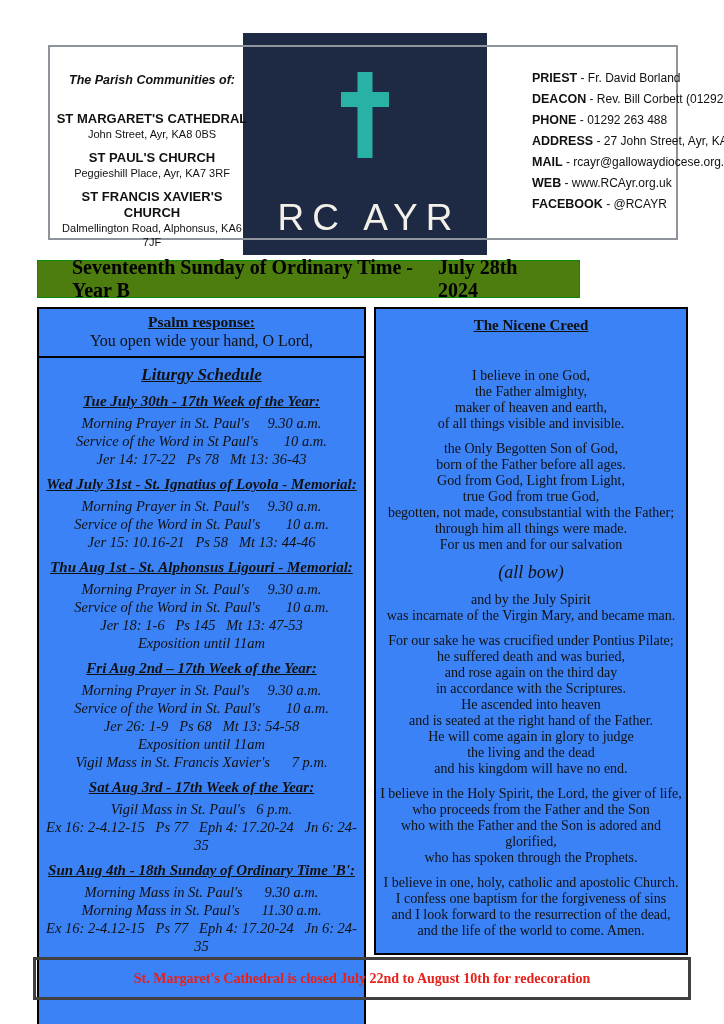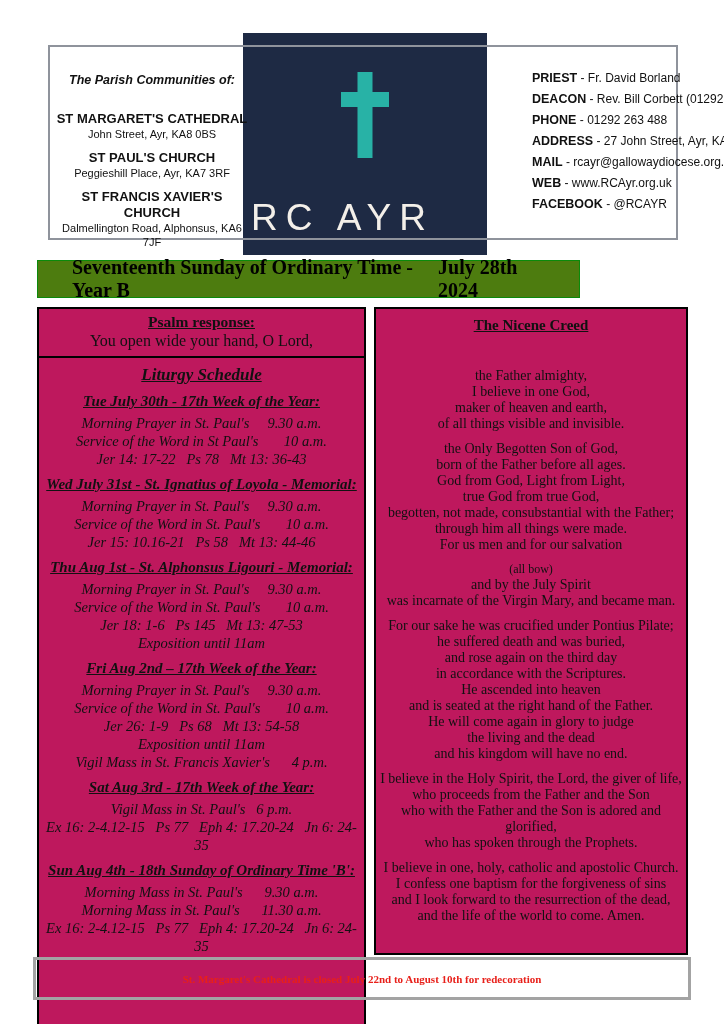--- a/index.html
+++ b/index.html
@@ -13,21 +13,21 @@
     position:absolute; left:243px; top:33px; width:244px; height:222px;
     background:#1e2a44; z-index:1;
   }
   .cross { position:absolute; left:50%; top:39px; transform:translateX(-50%);
     width:48px; height:86px; }
   .cross-v { position:absolute; left:50%; top:0; transform:translateX(-50%);
     width:15px; height:86px; background:#28b2a6; }
   .cross-h { position:absolute; left:0; top:20px; width:48px; height:15px;
     background:#28b2a6; }
   .logo-text {
-    position:absolute; left:0; right:0; bottom:16px; 
+    position:absolute; left:0; right:0; bottom:16px; text-align:center;
     color:#f3efe9; font-family:"Liberation Sans","DejaVu Sans",sans-serif;
     font-size:37px; font-weight:400; letter-spacing:8px; text-indent:8px;
   }
   .masthead-box {
     position:absolute; left:48px; top:45px; width:630px; height:195px;
     border:2px solid #8f939c; box-sizing:border-box; background:transparent;
     z-index:2; font-family:"Liberation Sans","DejaVu Sans",sans-serif;
   }
   .parish-col { position:absolute; left:6px; top:26px; width:192px; text-align:center; }
   .parish-intro { font-size:12.5px; font-weight:bold; font-style:italic; margin-bottom:24px; }
@@ -39,39 +39,39 @@
   .contact-label { font-weight:bold; font-size:12.5px; }
   
   .banner {
     position:absolute; left:37px; top:260px; width:543px; height:38px;
     background:#4d7c0f; border:1px solid #0b8a0b; box-sizing:border-box;
     display:flex; align-items:center; justify-content:flex-start;
     padding:0 28px 0 34px; font-weight:bold; font-size:20px; color:#000;
   }
   
   .box { position:absolute; border:2px solid #000; box-sizing:border-box;
-    background:#be185d; text-align:center; }
+    background:#3b82f6; text-align:center; }
   .psalm-box { left:37px; top:307px; width:329px; height:65px; }
   .psalm-heading { font-size:15.5px; font-weight:bold; text-decoration:underline; margin-top:4px; }
   .psalm-line { font-size:16px; line-height:20px; }
   .liturgy-box { left:37px; top:356px; width:329px; height:686px; overflow:hidden;font-style:italic; }
   .lit-heading { font-size:17px; font-weight:bold; text-decoration:underline; margin:7px 0 8px; }
   .lit-day-title { font-size:15px; font-weight:bold; text-decoration:underline; margin:8px 0 4px; }
   .lit-line { font-size:14.5px; line-height:18px; white-space:pre-wrap; }
   .creed-box { left:374px; top:307px; width:314px; height:648px; overflow:hidden; }
   .creed-heading { font-size:15px; font-weight:bold; text-decoration:underline; margin:8px 0 34px; }
   .creed-p { margin-bottom:9px; }
   .creed-line { font-size:14px; line-height:16px; }
-  .bow-note { font-size:12px; }
+  .bow-note { font-style:italic; font-size:18px; margin-bottom:9px; }
   
   .footer-box {
     position:absolute; left:33px; top:957px; width:658px; height:43px;
-    border:3px solid #a3a3a3; box-sizing:border-box;
+    border:3px solid #404040; box-sizing:border-box;
     display:flex; align-items:center; justify-content:center;
-    color:#e8201a; font-weight:bold; font-size:11px;
+    color:#e8201a; font-weight:bold; font-size:14px;
   }
 </style>
 </head>
 <body>
 
 <div class="page">
 
   <div class="logo">
     <div class="cross">
       <span class="cross-v"></span>
@@ -151,21 +151,21 @@
             <div class="lit-line">Exposition until 11am</div>
           </div>
       </div>
         <div class="lit-day">
         <div class="lit-day-title">Fri  Aug 2nd – 17th Week of the Year:</div>
         <div>
             <div class="lit-line">Morning Prayer in St. Paul's     9.30 a.m.</div>
             <div class="lit-line">Service of the Word in St. Paul's       10 a.m.</div>
             <div class="lit-line">Jer 26: 1-9   Ps 68   Mt 13: 54-58</div>
             <div class="lit-line">Exposition until 11am</div>
-            <div class="lit-line">Vigil Mass in St. Francis Xavier's      4 p.m.</div>
+            <div class="lit-line">Vigil Mass in St. Francis Xavier's      7 p.m.</div>
           </div>
       </div>
         <div class="lit-day">
         <div class="lit-day-title">Sat Aug 3rd - 17th Week of the Year:</div>
         <div>
             <div class="lit-line">Vigil Mass in St. Paul's   6 p.m.</div>
             <div class="lit-line">Ex 16: 2-4.12-15   Ps 77   Eph 4: 17.20-24   Jn 6: 24-35</div>
           </div>
       </div>
         <div class="lit-day">
@@ -177,22 +177,22 @@
           </div>
       </div>
       </div>
   </div>
 
   <div class="box creed-box">
     <div class="creed-heading">The Nicene Creed</div>
     <div>
         <div class="creed-p">
         <div>
+            <div class="creed-line">I believe in one God,</div>
             <div class="creed-line">the Father almighty,</div>
-            <div class="creed-line">I believe in one God,</div>
             <div class="creed-line">maker of heaven and earth,</div>
             <div class="creed-line">of all things visible and invisible.</div>
           </div>
       </div>
         <div class="creed-p">
         <div>
             <div class="creed-line">the Only Begotten Son of God,</div>
             <div class="creed-line">born of the Father before all ages.</div>
             <div class="creed-line">God from God, Light from Light,</div>
             <div class="creed-line">true God from true God,</div>

